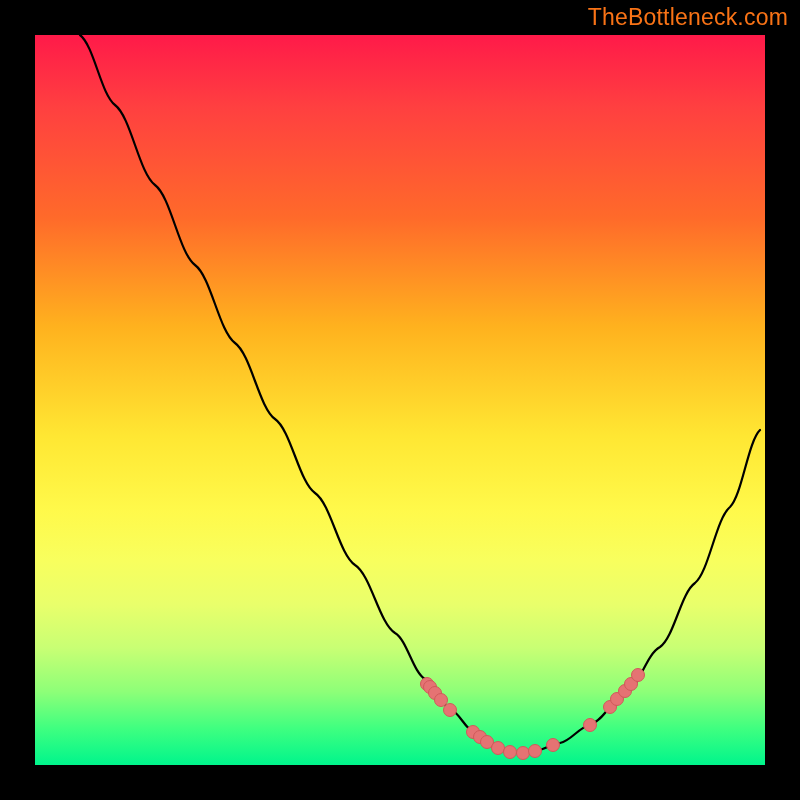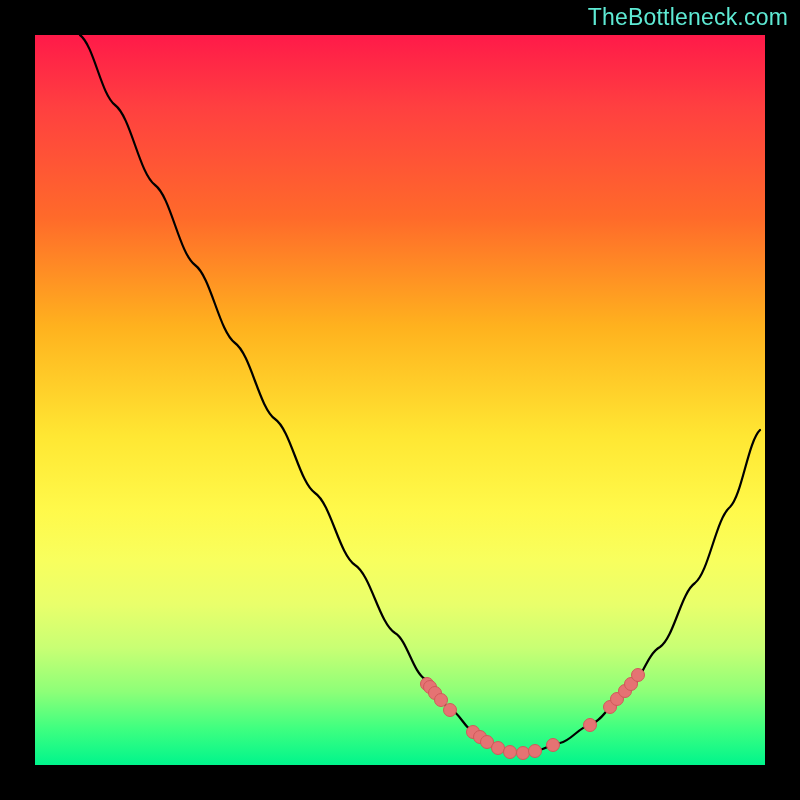--- a/index.html
+++ b/index.html
@@ -44,21 +44,21 @@
     left: 35px;
     top: 35px;
     width: 730px;
     height: 730px;
     overflow: visible;
   }
   .watermark {
     position: absolute;
     top: 4px;
     right: 12px;
-    color: #5eead4;
+    color: #f97316;
     font-family: Arial, Helvetica, sans-serif;
     font-size: 23px;
     font-weight: 400;
     letter-spacing: 0.2px;
   }
 </style>
 </head>
 <body>
 <div class="frame">
   <div class="plot-area"></div>

